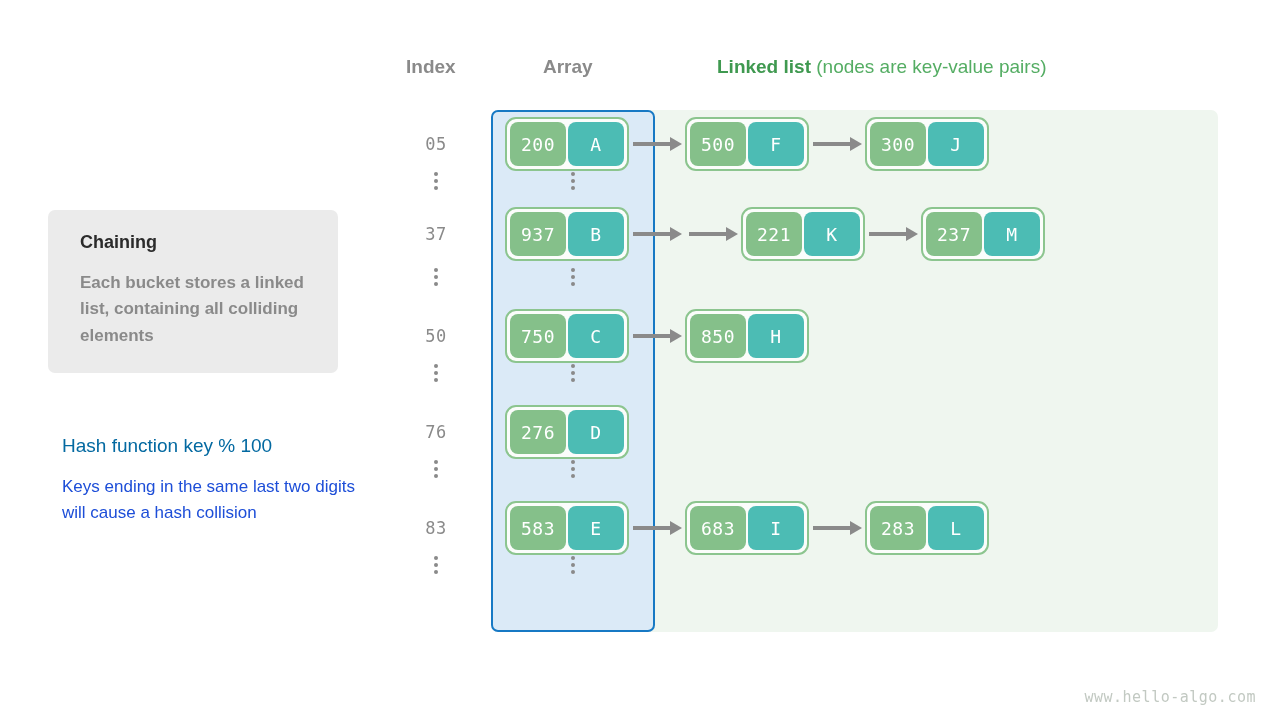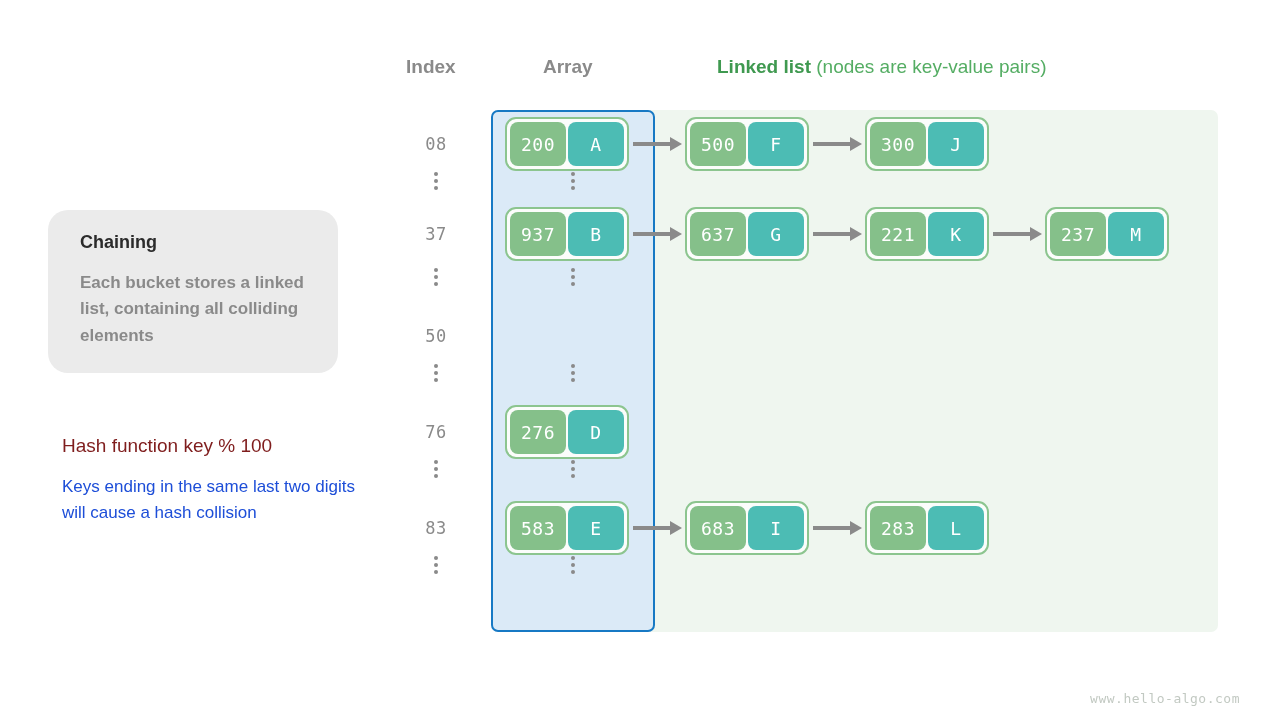--- a/index.html
+++ b/index.html
@@ -154,75 +154,75 @@
     border-bottom: 7px solid transparent;
     border-left: 12px solid #8a8a8a;
   }
 
   
   .card {
     position: absolute;
     left: 48px; top: 210px;
     width: 290px;
     background: #ebebeb;
-    border-radius: 20px;
+    border-radius: 7px;
     padding: 22px 26px 24px 32px;
   }
   .card-title {
     font-size: 18px;
     font-weight: bold;
     color: #2b2b2b;
     margin-bottom: 17px;
   }
   .card-body {
     font-size: 17px;
     line-height: 1.55;
     color: #8a8a8a;
     font-weight: bold;
   }
 
   .note { position: absolute; left: 62px; top: 435px; width: 300px; }
   .note-title {
     font-size: 19px;
-    color: #7f1d1d;
+    color: #0369a1;
     margin-bottom: 17px;
   }
   .note-body {
     font-size: 17px;
     line-height: 1.55;
     color: #1d4ed8;
   }
 
   
   .footer {
     position: absolute;
-    right: 40px; bottom: 14px;
+    right: 24px; bottom: 14px;
     font-family: "DejaVu Sans Mono", monospace;
-    font-size: 13px;
+    font-size: 15px;
     color: #c2c9c2;
     letter-spacing: 0.5px;
   }
 </style>
 </head>
 <body>
 
 <div class="col-headers">
   <div class="hdr hdr-index">Index</div>
   <div class="hdr hdr-array">Array</div>
   <div class="hdr-linked">
     <span class="strong">Linked list</span><span class="norm"> (nodes are key-value pairs)</span>
   </div>
 </div>
 
 <div class="panel-linked"></div>
 <div class="panel-array"></div>
 
 <div class="rows" id="rows-root">
     <div class="row" style="top: 6px;">
-      <div class="idx">08</div>
+      <div class="idx">05</div>
       <div class="chain">
         <div class="node">
           <div class="cell cell-key">200</div>
           <div class="cell cell-val">A</div>
         </div>
         <div class="arrow">
           <div class="shaft"></div>
           <div class="head"></div>
         </div>
         <div class="node">
@@ -255,24 +255,20 @@
       <div class="idx">37</div>
       <div class="chain">
         <div class="node">
           <div class="cell cell-key">937</div>
           <div class="cell cell-val">B</div>
         </div>
         <div class="arrow">
           <div class="shaft"></div>
           <div class="head"></div>
         </div>
-        <div class="node">
-          <div class="cell cell-key">637</div>
-          <div class="cell cell-val">G</div>
-        </div>
         <div class="arrow">
           <div class="shaft"></div>
           <div class="head"></div>
         </div>
         <div class="node">
           <div class="cell cell-key">221</div>
           <div class="cell cell-val">K</div>
         </div>
         <div class="arrow">
           <div class="shaft"></div>
@@ -291,20 +287,34 @@
         <i></i>
       </div>
       <div class="dots dots-array">
         <i></i>
         <i></i>
         <i></i>
       </div>
     </div>
     <div class="row" style="top: 198px;">
       <div class="idx">50</div>
+      <div class="chain">
+        <div class="node">
+          <div class="cell cell-key">750</div>
+          <div class="cell cell-val">C</div>
+        </div>
+        <div class="arrow">
+          <div class="shaft"></div>
+          <div class="head"></div>
+        </div>
+        <div class="node">
+          <div class="cell cell-key">850</div>
+          <div class="cell cell-val">H</div>
+        </div>
+      </div>
     </div>
     <div class="ellip-row" style="top: 254px;">
       <div class="dots dots-idx">
         <i></i>
         <i></i>
         <i></i>
       </div>
       <div class="dots dots-array">
         <i></i>
         <i></i>

